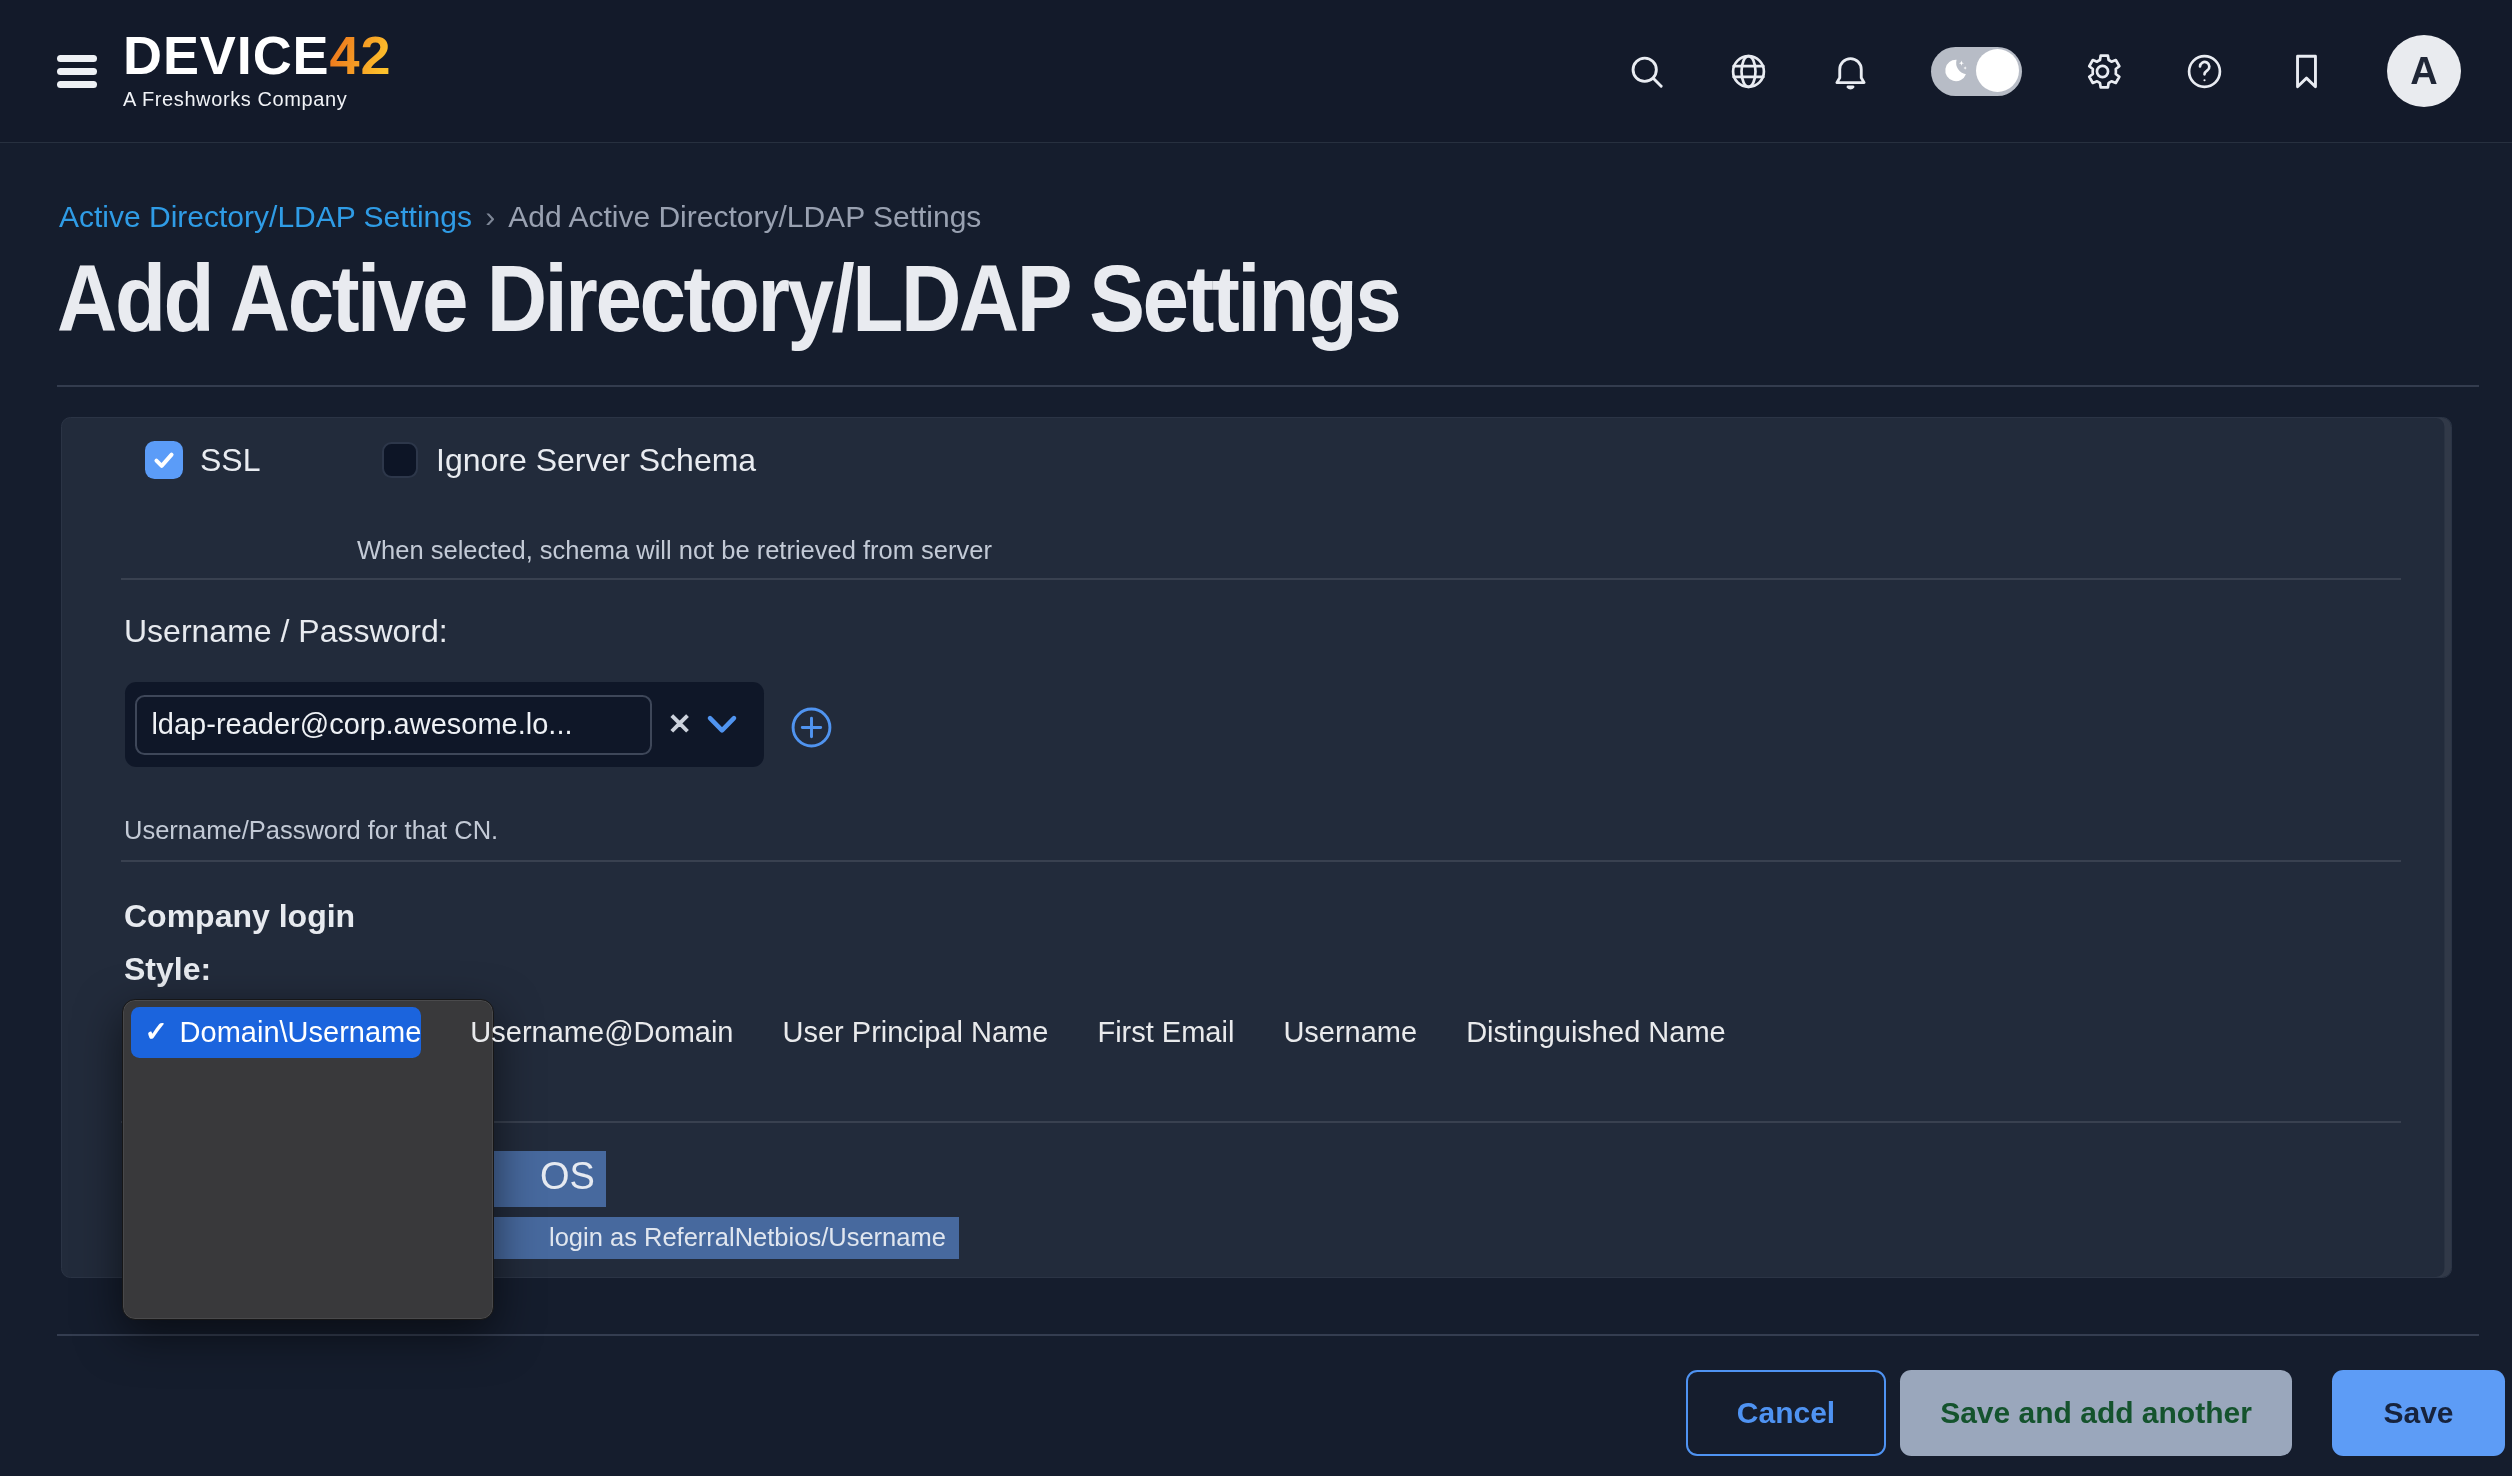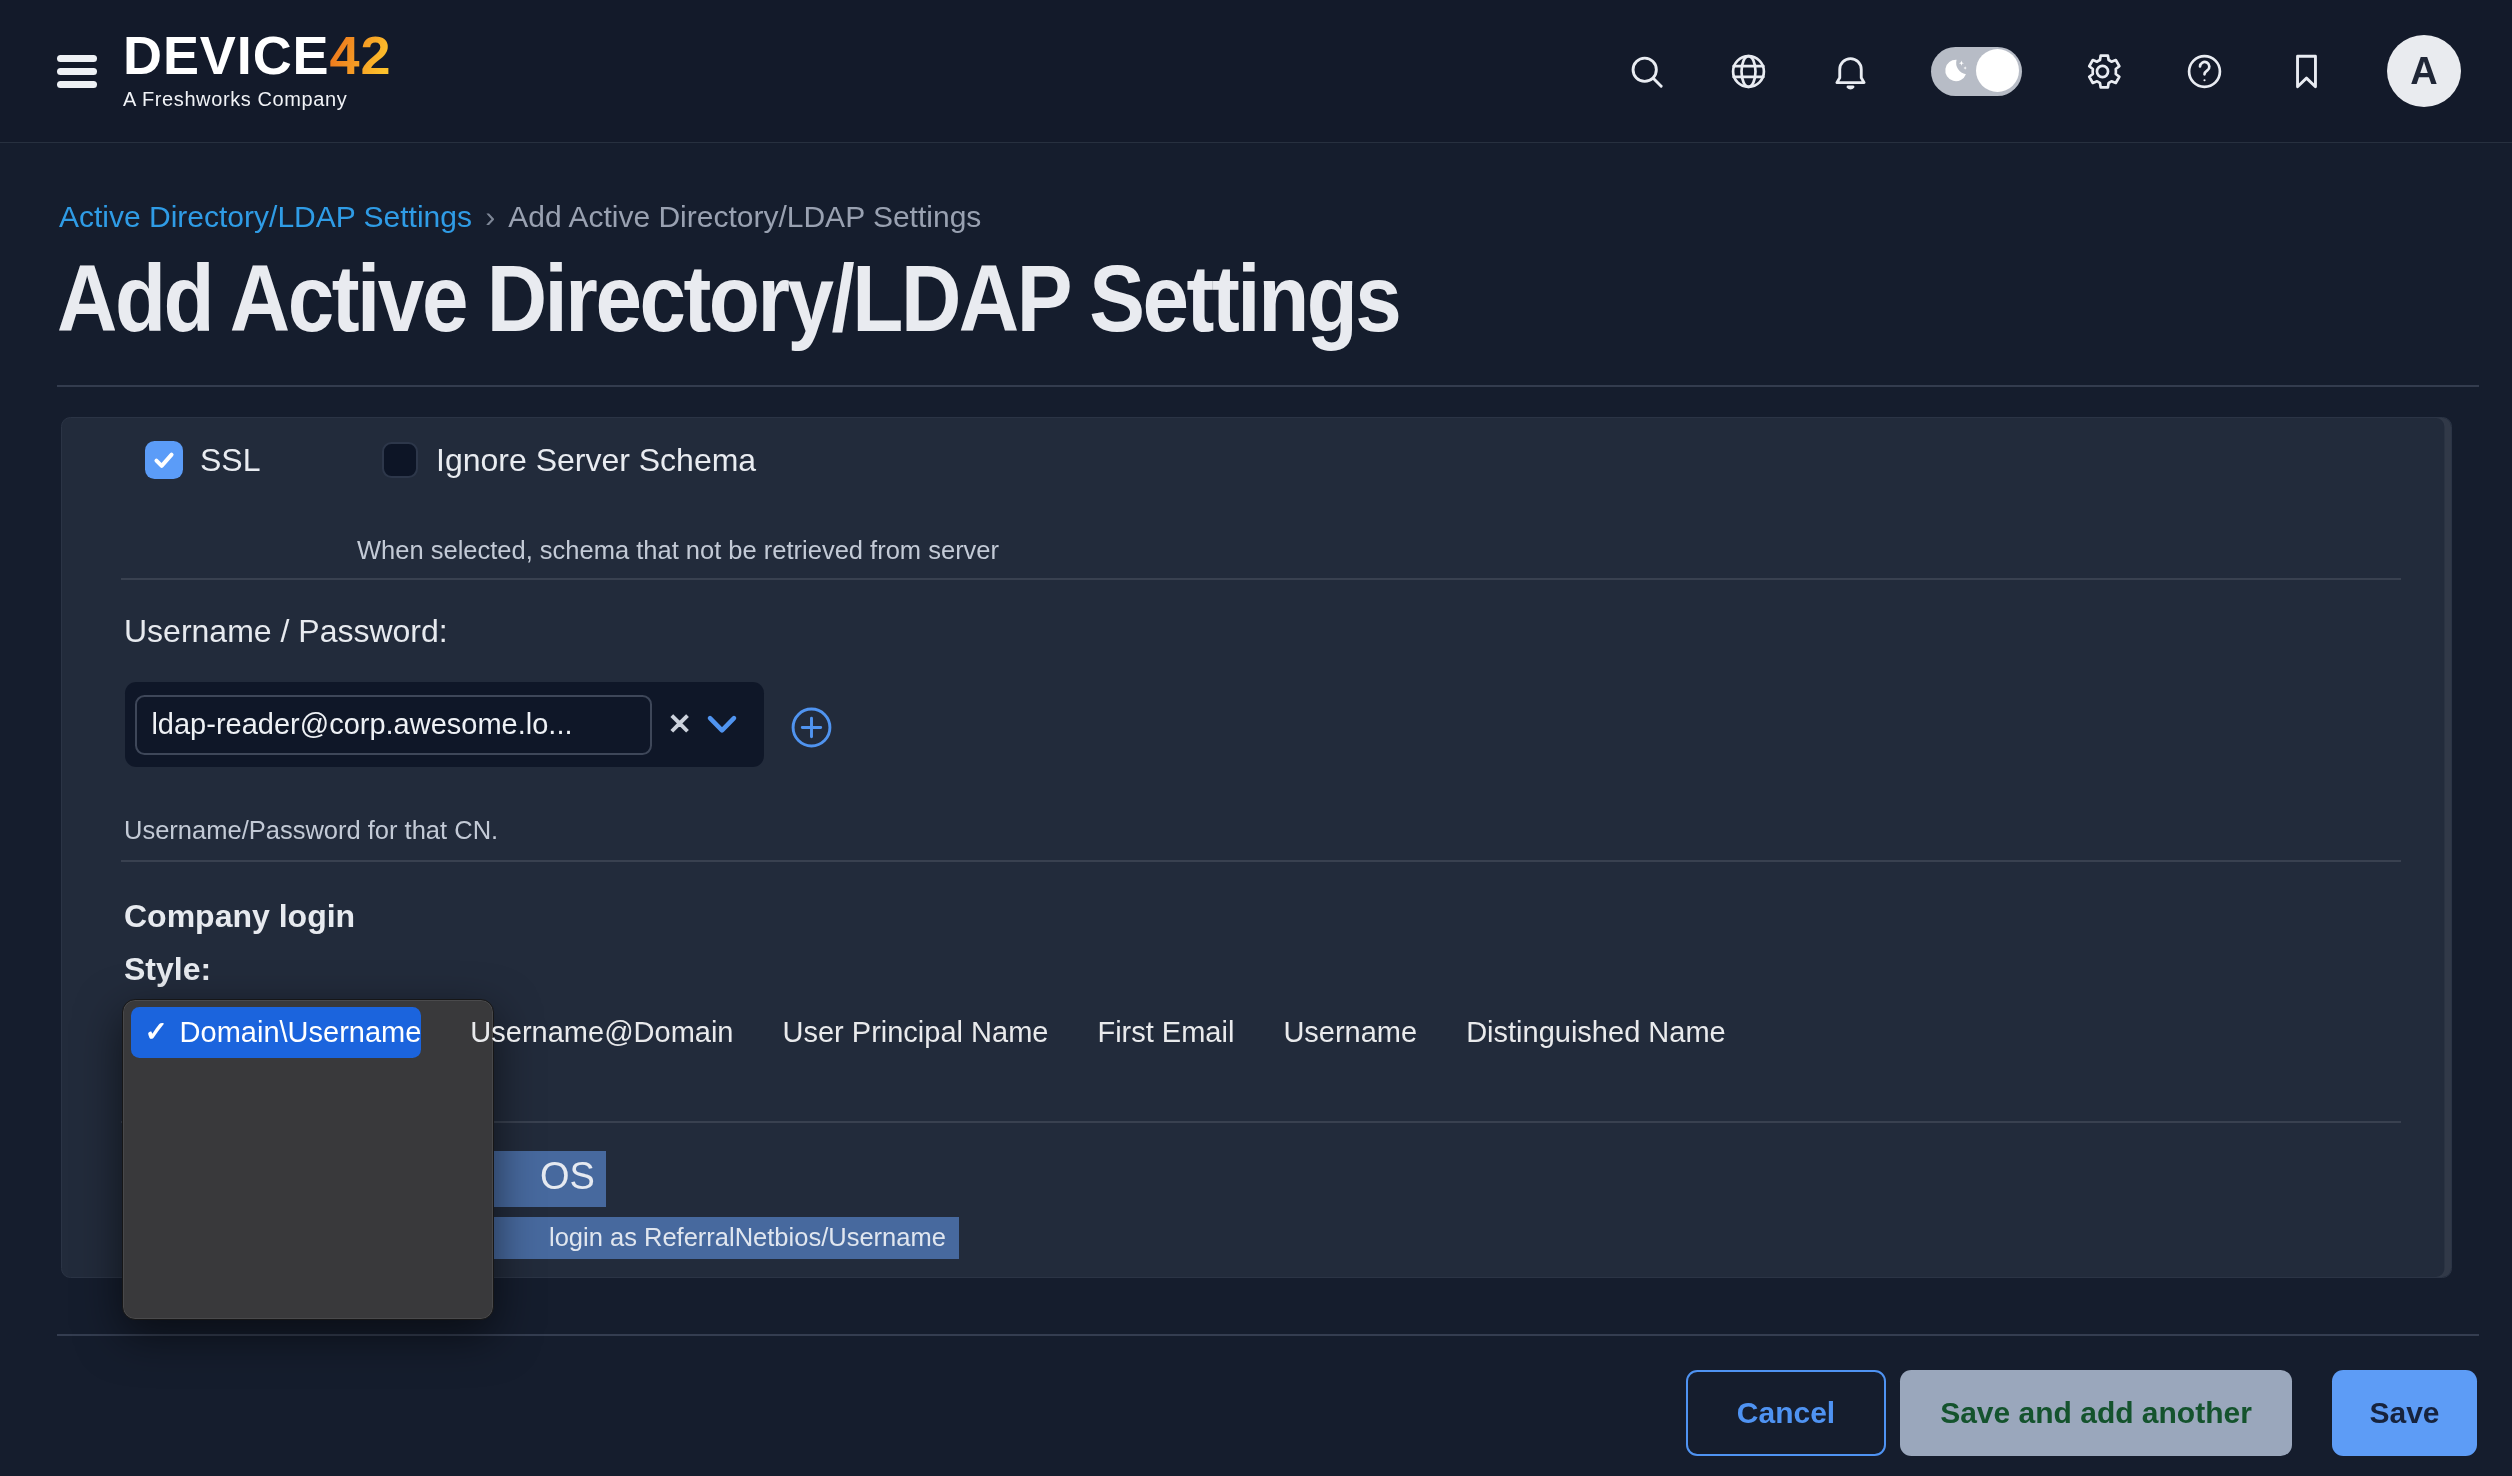--- a/index.html
+++ b/index.html
@@ -72,21 +72,21 @@
   .dd-item.selected{background:#1b64dd;color:#ffffff;}
   .dd-item .dd-check{display:none;}
   .dd-item.selected .dd-check{display:block;position:absolute;left:14px;top:50%;transform:translateY(-52%);font-size:28px;font-weight:700;color:#fff;}
   .dd-item.selected .dd-check::before{content:"\2713";}
 
   
   .footer-rule{left:57px;top:1334px;width:2422px;background:#343d50;}
   .btn{position:absolute;top:1370px;height:86px;border-radius:11.3px;font-family:"Liberation Sans",sans-serif;font-size:30px;font-weight:600;cursor:pointer;}
   .btn-cancel{left:1686px;width:200px;background:transparent;border:2.8px solid #4f93f2;color:#4f93f2;}
   .btn-saveadd{left:1900px;width:392px;background:#9aa7bc;border:none;color:#14532d;}
-  .btn-save{left:2332px;width:145px;background:#5d9cf6;border:none;color:#17233d;}
+  .btn-save{left:2332px;width:173px;background:#5d9cf6;border:none;color:#17233d;}
 </style>
 </head>
 <body>
 
 <div class="stage">
 
   <header class="topbar">
     <div class="hamburger">
         <span></span>
         <span></span>
@@ -160,21 +160,21 @@
 
     <span class="checkbox cb-checked ssl-box">
       <svg viewBox="0 0 24 24" fill="none" stroke="#ffffff" stroke-width="3.4" stroke-linecap="round" stroke-linejoin="round">
           <path d="M5.5 12.6 10 17l8.5-9.6"></path>
         </svg>
     </span>
     <label class="cb-label ssl-label">SSL</label>
 
     <span class="checkbox cb-empty ignore-box"></span>
     <label class="cb-label ignore-label">Ignore Server Schema</label>
-    <p class="help schema-help">When selected, schema that not be retrieved from server</p>
+    <p class="help schema-help">When selected, schema will not be retrieved from server</p>
 
     <div class="rule rule-1"></div>
 
     <div class="field-label cred-label">Username / Password:</div>
     <div class="combo">
       <span class="chip">
         <span class="chip-text">ldap-reader@corp.awesome.lo...</span>
       </span>
       <span class="clear">✕</span>
       <svg class="chevron" viewBox="0 0 24 14" fill="none" stroke="#5094f0" stroke-width="3.4" stroke-linecap="round" stroke-linejoin="round">

